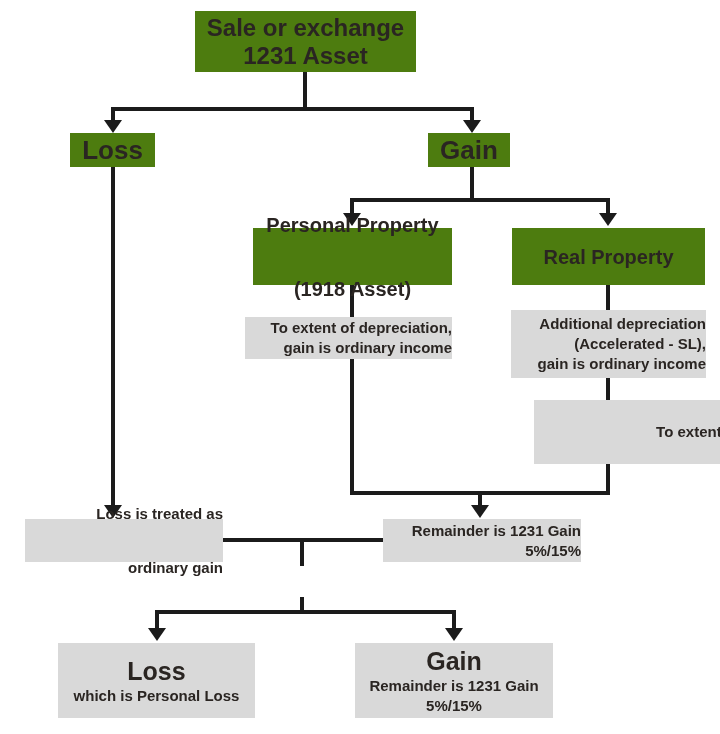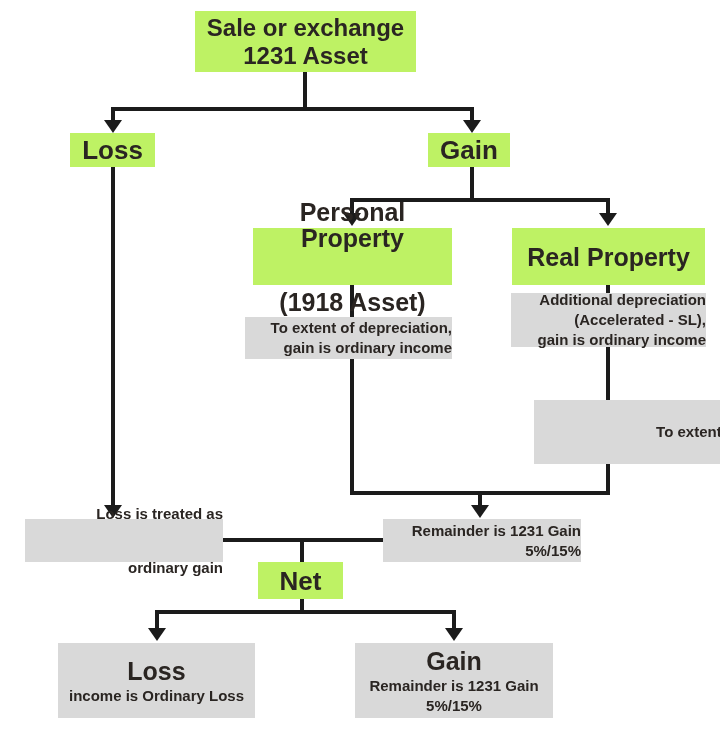--- a/index.html
+++ b/index.html
@@ -11,25 +11,25 @@
   .ln { position:absolute; background:#1b1b1b; }
   .ar {
     position:absolute; width:0; height:0;
     border-left:9px solid transparent; border-right:9px solid transparent;
     border-top:13px solid #1b1b1b;
   }
   .box {
     position:absolute; display:flex; flex-direction:column;
     align-items:center; justify-content:center; text-align:center; z-index:2;
   }
-  .gold { background:#bef264;align-items:center; }
+  .gold { background:#4d7c0f;align-items:center; }
   .gray { background:#d9d9d9; }
   .t-xl { font-size:24px; line-height:28px; }
   .t-lg { font-size:26px; line-height:30px; }
-  .t-md { font-size:25px; line-height:26px;gap:38px; }
+  .t-md { font-size:20px; line-height:26px;gap:38px; }
   .t-sm { font-size:15px; line-height:20px;align-items:flex-end; }
   .t-title { font-size:25px; line-height:30px; }
   .sq {
     text-decoration-line:underline; text-decoration-style:wavy;
     text-decoration-color:#cf3a2f; text-decoration-thickness:1.5px;
     text-underline-offset:2px;
   }
 </style>
 </head>
 <body>
@@ -88,47 +88,44 @@
 
   <div class="box gold t-md" style="left:512px; top:228px; width:193px; height:57px;">
     <span>Real Property</span>
   </div>
 
   <div class="box gray t-sm" style="left:245px; top:317px; width:207px; height:42px;">
     <span>To extent of depreciation,</span>
     <span>gain is ordinary income</span>
   </div>
 
-  <div class="box gray t-sm" style="left:511px; top:293px; width:195px; height:54px;">
+  <div class="box gray t-sm" style="left:511px; top:310px; width:195px; height:68px;">
     <span>Additional depreciation</span>
     <span>(Accelerated - SL),</span>
     <span>gain is ordinary income</span>
   </div>
 
   <div class="box gray t-sm" style="left:534px; top:400px; width:206px; height:64px;">
     <span>To extent of</span>
   </div>
 
   <div class="box gray t-sm" style="left:25px; top:519px; width:198px; height:43px;gap:34px;">
     <span>Loss is treated as</span>
     <span>ordinary gain</span>
   </div>
 
   <div class="box gray t-sm" style="left:383px; top:519px; width:198px; height:43px;">
     <span>Remainder is 1231 Gain</span>
     <span>5%/15%</span>
   </div>
 
-  <div class="box gold t-lg" style="left:258px; top:562px; width:85px; height:37px;">
-    <span>Net</span>
-  </div>
 
   <div class="box gray" style="left:58px; top:643px; width:197px; height:75px;">
     <span class="t-title">Loss</span>
-    <span class="t-sm">income is Ordinary Loss</span>
+    <span class="t-sm">which is Personal Loss</span>
   </div>
 
   <div class="box gray" style="left:355px; top:643px; width:198px; height:75px;">
     <span class="t-title">Gain</span>
     <span class="t-sm">Remainder is 1231 Gain</span>
     <span class="t-sm">5%/15%</span>
   </div>
 
 </div>
 

